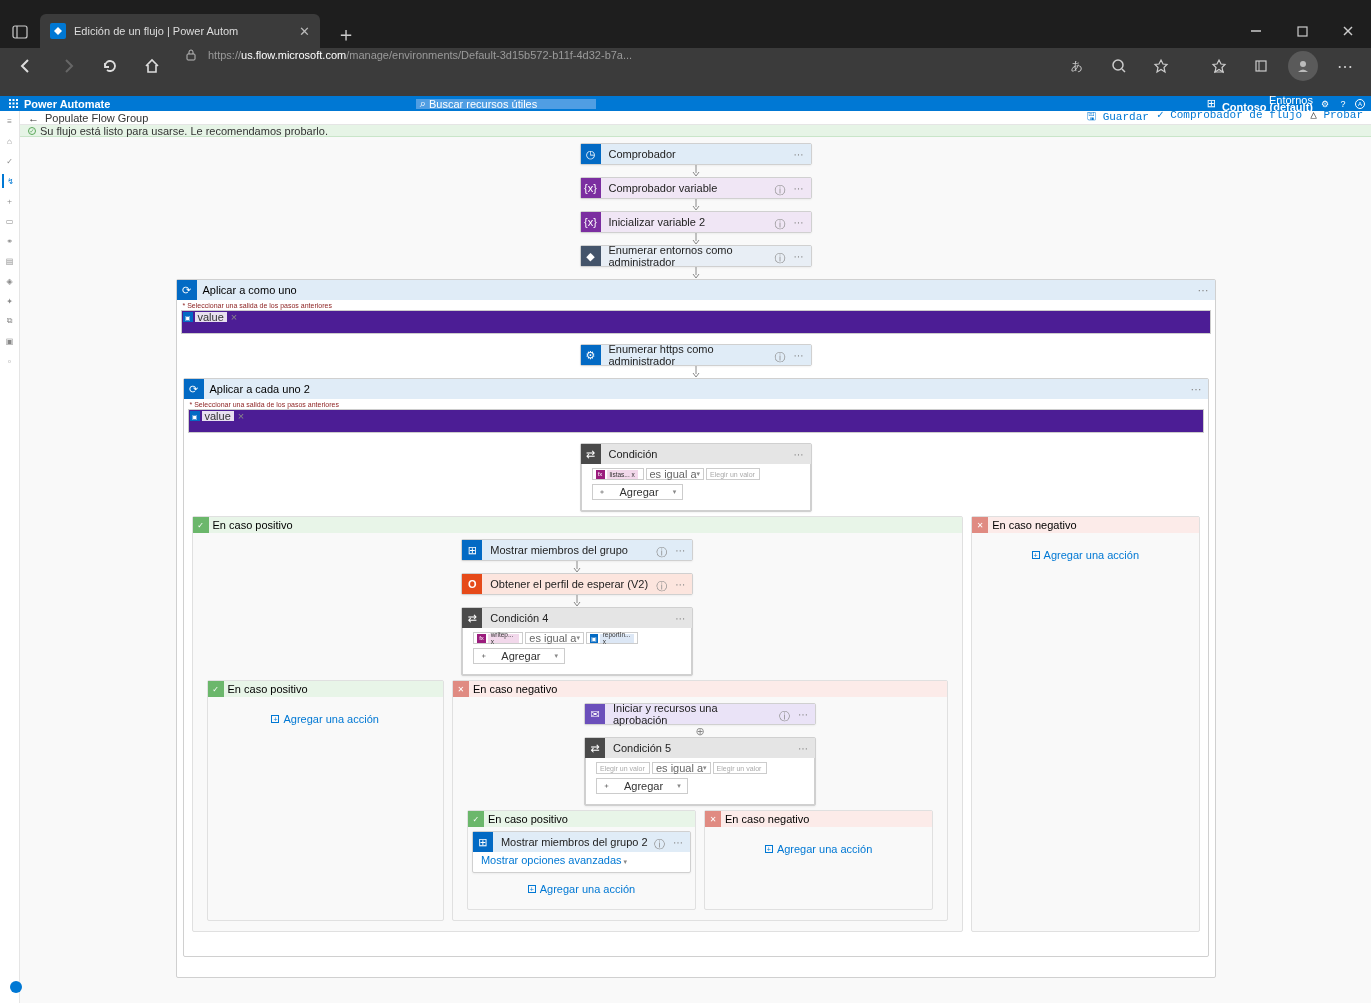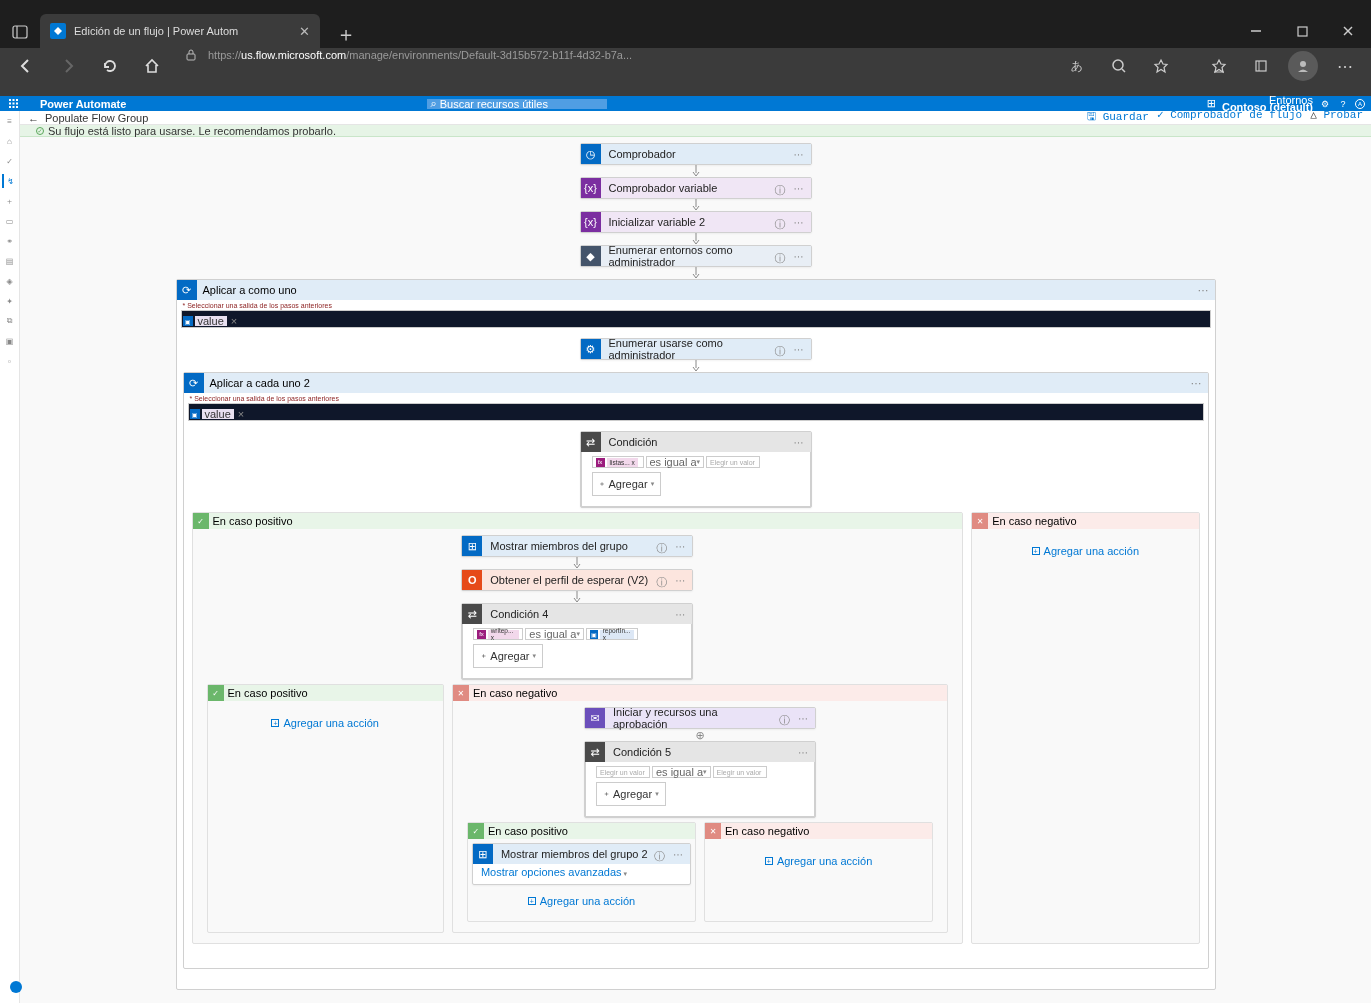--- a/index.html
+++ b/index.html
@@ -23,39 +23,39 @@
 .addr { flex: 1; display: flex; align-items: center; color: #9a9a9a; padding: 0 8px; font-size: 14px; gap: 10px; }
 .addr .host { color: #fff; }
 .avatar-c { width: 30px; height: 30px; border-radius: 50%; background: #5a5a5a; display:flex; align-items:center; justify-content:center; color:#ccc; }
 
 
 .content { position: relative; width: 100%; height: 907px; background: #fff; overflow:hidden; }
 
 
 .pa-header { height: 15px; background: #0078d4; display: flex; align-items: center; color: #fff; font-size: 9px; padding: 0 6px; }
 .pa-waffle { width: 14px; height: 15px; display:flex; align-items:center; justify-content:center; }
-.pa-brand { font-weight: 600; margin-left: 20px; }
+.pa-brand { font-weight: 600; margin-left: 4px; }
 .pa-search { margin: 0 auto; width: 180px; height: 10px; background: #509ee3; display: flex; align-items: center; padding: 0 4px; color: #fff; font-size: 7px; gap:3px; }
 .pa-env { margin-left: auto; display:flex; align-items:center; gap:6px; font-size: 7px; }
 .pa-env .env-name { text-align: right; line-height: 7px; }
 .pa-icn { width: 12px; height: 12px; display:flex; align-items:center; justify-content:center; font-size:9px; }
 
 
 .left-rail { position: absolute; left: 0; top: 15px; bottom: 0; width: 20px; background: #fff; border-right: 1px solid #e5e5e5; display:flex; flex-direction:column; align-items:center; gap:6px; padding-top:3px; }
 .rail-btn { width: 14px; height: 14px; color: #888; display:flex; align-items:center; justify-content:center; font-size:8px; }
 .rail-btn.active { border-left: 2px solid #0078d4; color:#0078d4; margin-left:-2px; padding-left:2px; }
 
 
 .crumb { height: 14px; border-bottom: 1px solid #e5e5e5; display:flex; align-items:center; padding: 0 8px; font-size: 8px; color:#333; gap:6px; margin-left:20px; }
 .crumb-r { margin-left:auto; display:flex; gap:8px; font-size:7px; }
 .crumb-r span { color:#0078d4;font-family:Liberation Mono, monospace; }
 .crumb-r .probar { color:#333; }
 
 
-.banner { height: 12px; background: #e6f4e6; border-bottom: 1px solid #c9e5c9; display:flex; align-items:center; padding:0 16px; gap:4px; font-size:7px; color:#333; margin-left:20px; }
+.banner { height: 12px; background: #e6f4e6; border-bottom: 1px solid #c9e5c9; display:flex; align-items:center; padding:0 8px; gap:4px; font-size:7px; color:#333; margin-left:20px; }
 .banner .ok { width:8px; height:8px; border-radius:50%; border:1px solid #5aa75a; color:#5aa75a; display:flex;align-items:center;justify-content:center; font-size:6px; }
 
 
 .canvas { position:absolute; left:20px; right:0; top:41px; bottom:0; background:#f9f9f9; overflow:auto; }
 .flow-col { display:flex; flex-direction:column; align-items:center; padding: 6px 0 20px 0; }
 
 .card { width: 232px; border: 1px solid #d0d0d0; border-radius: 2px; background:#fff; box-shadow: 0 1px 2px rgba(0,0,0,.05); }
 .card-h { height: 20px; display:flex; align-items:center; font-size:8px; color:#222; gap:6px; padding-right:4px; }
 .card-h .cicon { width:20px; height:20px; display:flex; align-items:center; justify-content:center; color:#fff; }
 .card-h .title { flex:1; padding-left:2px; }
@@ -74,35 +74,35 @@
 
 .arrow { color:#888; font-size:11px; height:12px; display:flex; align-items:center; justify-content:center; }
 .arrow svg { display:block; }
 
 .big-card { border:1px solid #d0d0d0; border-radius:2px; background:#fff; margin: 0 4px; }
 .big-card-h { height:20px; display:flex; align-items:center; font-size:8px; gap:6px; padding-right:6px; }
 .big-card-h .cicon{ width:20px; height:20px; display:flex;align-items:center;justify-content:center; color:#fff; background:#036ac4; }
 .big-card-h .menu{ margin-left:auto; color:#888; }
 
 .small-label { font-size:7px; color:#8a1d1d; margin:2px 0 1px 6px; }
-.pill-row { height:18px; border:1px solid #ccc; background:#0f172a; display:flex; align-items:flex-end; padding:1px; gap:2px; margin: 0 4px 4px 4px; }
+.pill-row { height:24px; border:1px solid #ccc; background:#4c1d95; display:flex; align-items:flex-start; padding:1px; gap:2px; margin: 0 4px 4px 4px; }
 .pill { height:10px; display:flex; align-items:center; gap:2px; font-size:6.5px; }
 .pill .picon{ width:10px; height:10px; background:#036ac4; display:flex;align-items:center;justify-content:center; color:#fff; font-size:6px; }
 .pill .pbody{ background:#e8e0f0; padding:0 3px; height:10px; display:flex; align-items:center; color:#333; }
 .pill .px{ color:#888; padding:0 2px; }
 
 .cond-body { padding:4px 10px 10px 10px; border:1px solid #d0d0d0; border-top:none; background:#fff; }
 .cond-row { display:flex; gap:2px; margin-bottom:4px; }
 .cond-field { height:12px; border:1px solid #ccc; background:#fff; display:flex; align-items:center; padding:0 3px; font-size:7px; color:#666; }
 .cond-field.token { gap:2px; }
 .token-ch { width:9px; height:9px; background:#9b1c7d; display:flex;align-items:center;justify-content:center; color:#fff; font-size:6px; }
 .token-txt { background:#f2d8eb; padding:0 3px; height:9px; display:flex;align-items:center; font-size:6.5px; color:#333; }
 .cond-select { min-width:48px; display:flex; align-items:center; justify-content:space-between; }
 .chev { color:#888; font-size:7px; }
-.add-btn { height:24px; border:1px solid #ccc; display:inline-flex; align-items:center; gap:3px; padding:0 6px; font-size:7px; color:#333; background:#fff; }
+.add-btn { height:16px; border:1px solid #ccc; display:inline-flex; align-items:center; gap:14px; padding:0 6px; font-size:7px; color:#333; background:#fff; }
 
 .branches { display:flex; gap:8px; width:100%; padding: 4px 8px; }
 .branch { flex:1; border:1px solid #e0e0e0; border-radius:2px; background:#f9f9f9; display:flex; flex-direction:column; }
 .branch-h { height:16px; display:flex; align-items:center; gap:4px; font-size:7.5px; padding-right:6px; }
 .branch-h .cicon{ width:16px; height:16px; display:flex;align-items:center;justify-content:center; color:#fff; font-size:8px; }
 .branch.pos>.branch-h { background:#e8f5e8; } .branch.pos>.branch-h .cicon{ background:#6bb76b; }
 .branch.neg>.branch-h { background:#fcebe9; } .branch.neg>.branch-h .cicon{ background:#e08b82; }
 .branch-body { padding:6px; display:flex; flex-direction:column; align-items:center; }
 
 .add-action { display:flex; align-items:center; gap:4px; color:#0078d4; font-size:7px; padding:10px 0; cursor:pointer; }
@@ -365,21 +365,21 @@
               <div class="picon">▣</div>
               <div class="pbody">value</div>
               <span class="px">×</span>
             </div>
         </div>
 
         <div class="flow-col">
           <div class="card">
               <div class="card-h hdr-flowadmin">
                 <div class="cicon">⚙</div>
-                <span class="title">Enumerar usarse como administrador</span>
+                <span class="title">Enumerar https como administrador</span>
                 <span class="status">ⓘ</span>
                 <span class="menu">⋯</span>
               </div>
             </div>
           <div class="arrow">
               <svg width="10" height="12">
                 <line x1="5" y1="0" x2="5" y2="8" stroke="#888"></line>
                 <path d="M2 7 L5 11 L8 7" fill="none" stroke="#888"></path>
               </svg>
             </div>

